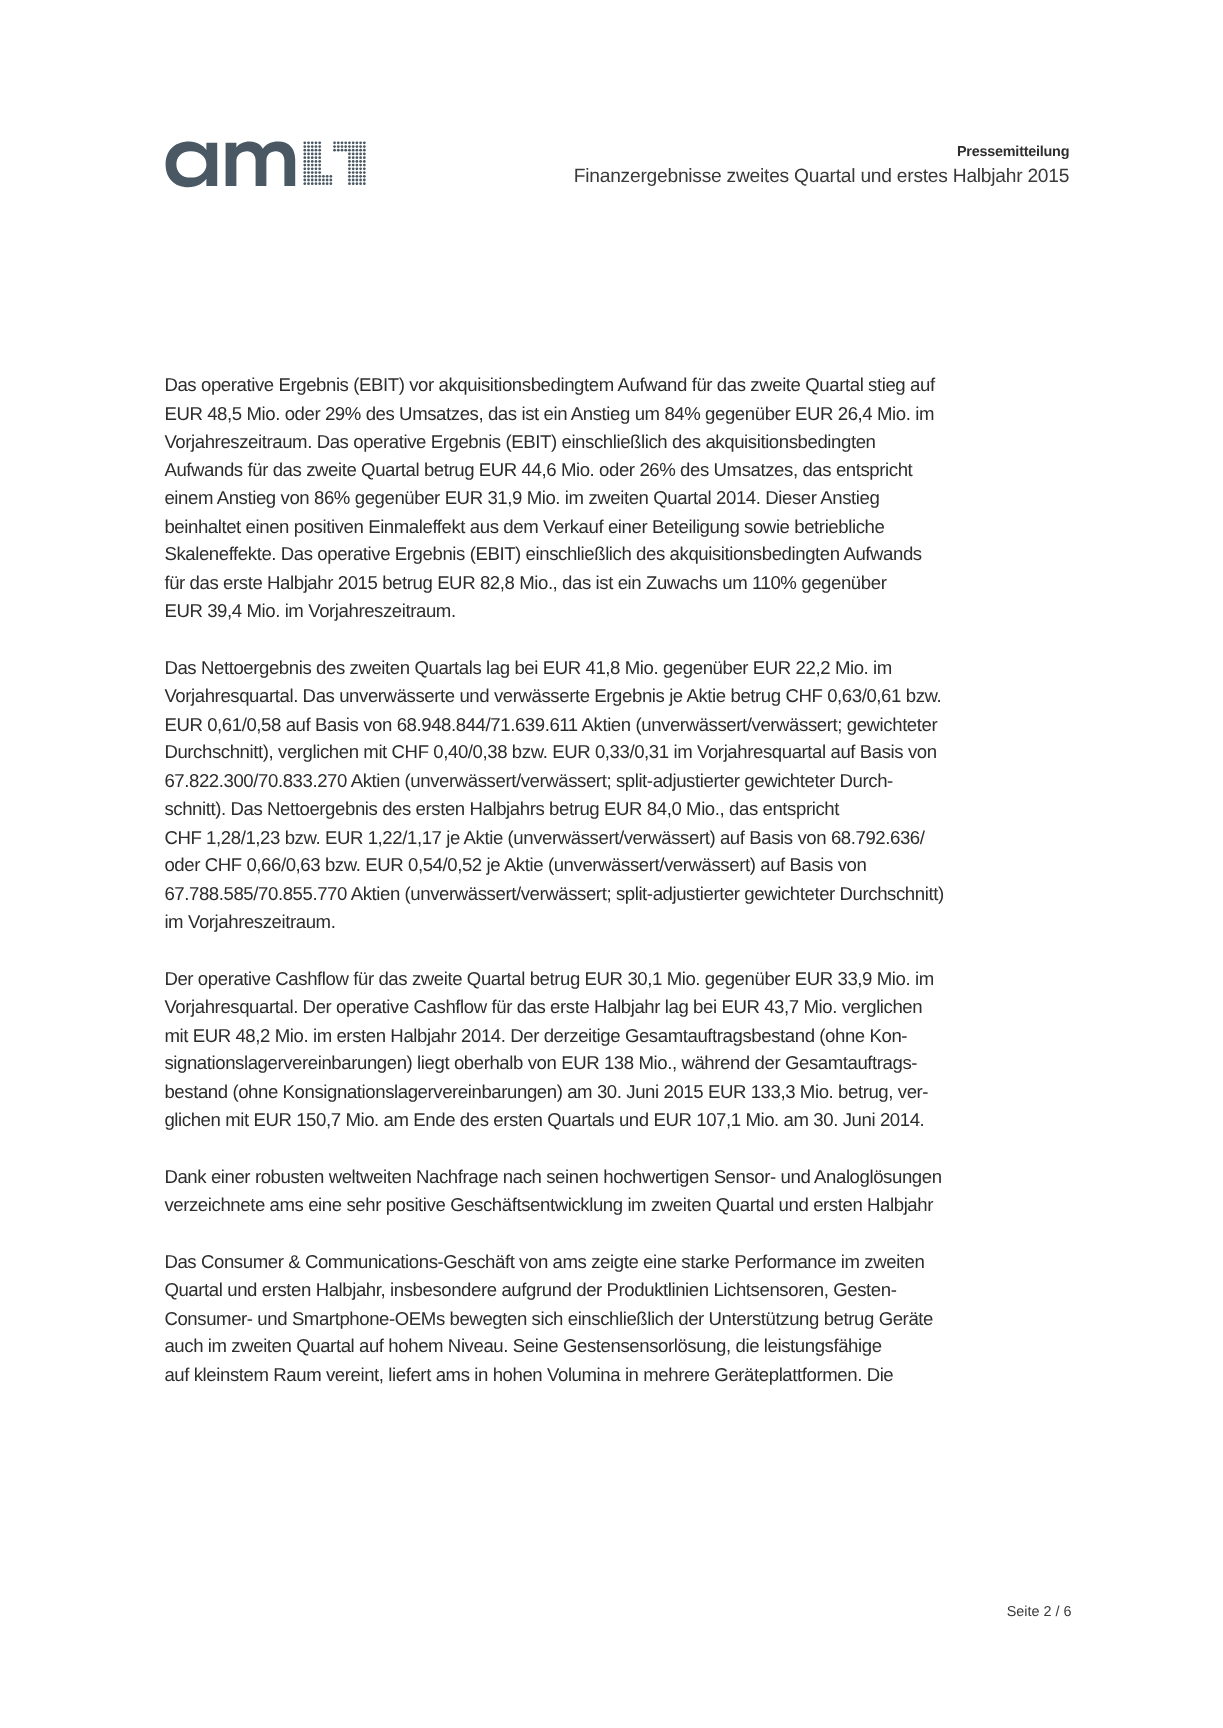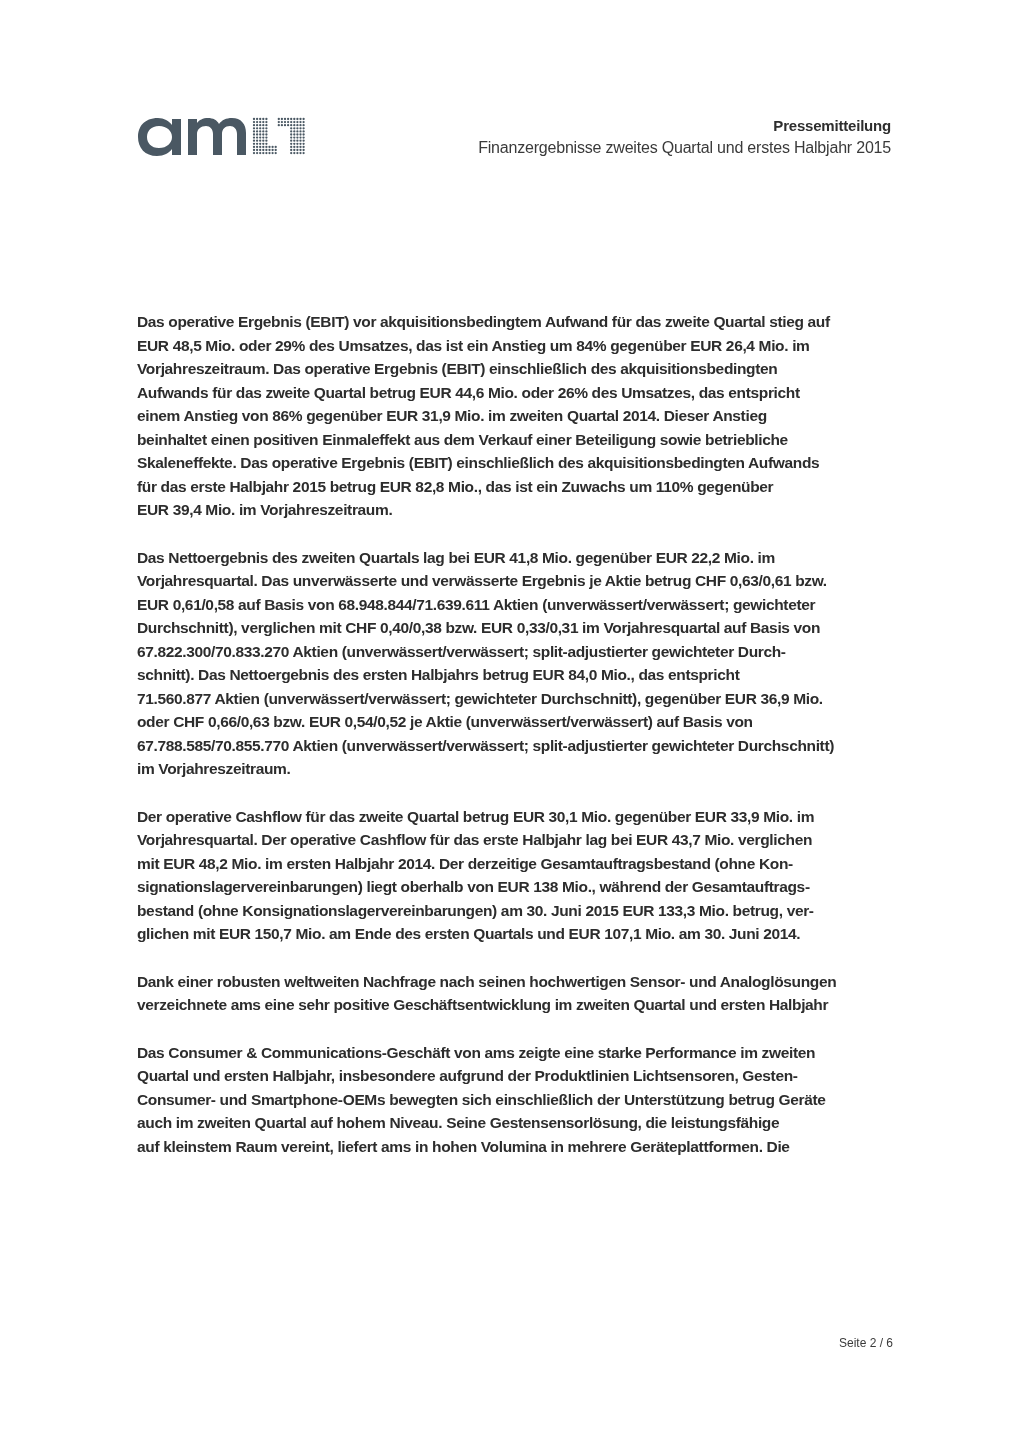--- a/index.html
+++ b/index.html
@@ -19,38 +19,37 @@
       height: 48px;
     }
     .logo svg { display: block; }
     .header-right {
       position: absolute;
       right: 128px;
       top: 116px;
       text-align: right;
     }
     .doc-type {
-      font-size: 15px;
+      font-size: 12px;
       font-weight: bold;
       color: #2e2e2e;
       line-height: 20px;
       letter-spacing: -0.2px;
     }
     .doc-subtitle {
       font-size: 16px;
       color: #3a3a3a;
       line-height: 24px;
       letter-spacing: -0.2px;
     }
     .body-text {
       position: absolute;
       left: 137px;
       top: 310px;
       width: 760px;
-      font-weight: bold;
     }
     .para {
       font-size: 15.5px;
       line-height: 23.5px;
       margin: 0 0 24px 0;
       letter-spacing: -0.35px;
       color: #2d2d2d;
     }
     .para .ln { display: block; white-space: nowrap; }
     .footer {
@@ -235,21 +234,21 @@
     <span class="ln">für das erste Halbjahr 2015 betrug EUR 82,8 Mio., das ist ein Zuwachs um 110% gegenüber</span>
     <span class="ln">EUR 39,4 Mio. im Vorjahreszeitraum.</span>
   </p>
   <p class="para">
     <span class="ln">Das Nettoergebnis des zweiten Quartals lag bei EUR 41,8 Mio. gegenüber EUR 22,2 Mio. im</span>
     <span class="ln">Vorjahresquartal. Das unverwässerte und verwässerte Ergebnis je Aktie betrug CHF 0,63/0,61 bzw.</span>
     <span class="ln">EUR 0,61/0,58 auf Basis von 68.948.844/71.639.611 Aktien (unverwässert/verwässert; gewichteter</span>
     <span class="ln">Durchschnitt), verglichen mit CHF 0,40/0,38 bzw. EUR 0,33/0,31 im Vorjahresquartal auf Basis von</span>
     <span class="ln">67.822.300/70.833.270 Aktien (unverwässert/verwässert; split-adjustierter gewichteter Durch-</span>
     <span class="ln">schnitt). Das Nettoergebnis des ersten Halbjahrs betrug EUR 84,0 Mio., das entspricht</span>
-    <span class="ln">71.560.877 Aktien (unverwässert/verwässert; gewichteter Durchschnitt), gegenüber EUR 36,9 Mio.</span>
+    <span class="ln">CHF 1,28/1,23 bzw. EUR 1,22/1,17 je Aktie (unverwässert/verwässert) auf Basis von 68.792.636/</span>
     <span class="ln">oder CHF 0,66/0,63 bzw. EUR 0,54/0,52 je Aktie (unverwässert/verwässert) auf Basis von</span>
     <span class="ln">67.788.585/70.855.770 Aktien (unverwässert/verwässert; split-adjustierter gewichteter Durchschnitt)</span>
     <span class="ln">im Vorjahreszeitraum.</span>
   </p>
   <p class="para">
     <span class="ln">Der operative Cashflow für das zweite Quartal betrug EUR 30,1 Mio. gegenüber EUR 33,9 Mio. im</span>
     <span class="ln">Vorjahresquartal. Der operative Cashflow für das erste Halbjahr lag bei EUR 43,7 Mio. verglichen</span>
     <span class="ln">mit EUR 48,2 Mio. im ersten Halbjahr 2014. Der derzeitige Gesamtauftragsbestand (ohne Kon-</span>
     <span class="ln">signationslagervereinbarungen) liegt oberhalb von EUR 138 Mio., während der Gesamtauftrags-</span>
     <span class="ln">bestand (ohne Konsignationslagervereinbarungen) am 30. Juni 2015 EUR 133,3 Mio. betrug, ver-</span>

